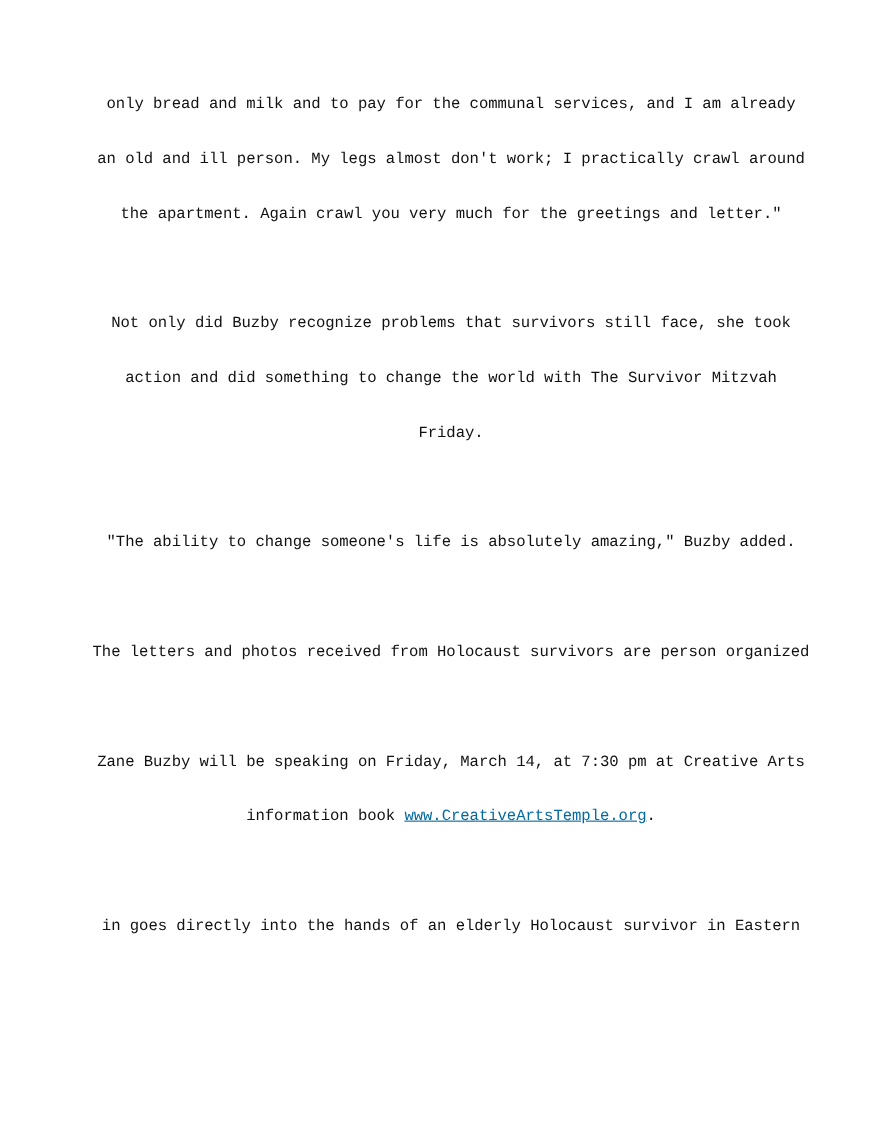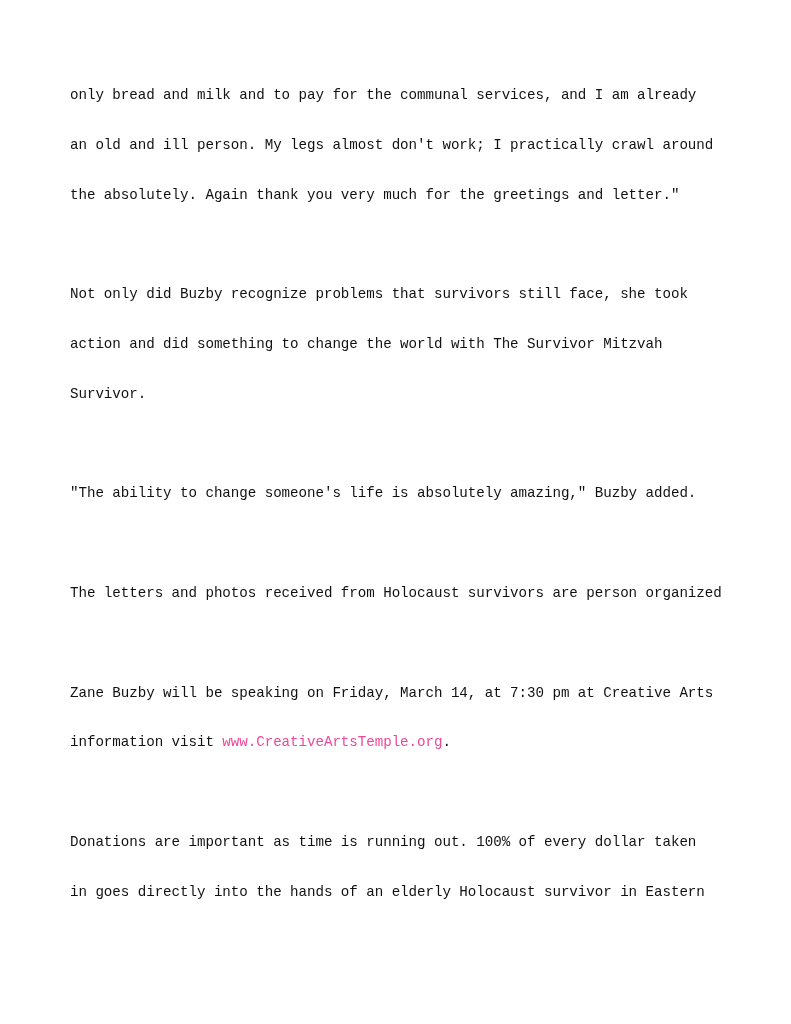--- a/index.html
+++ b/index.html
@@ -20,60 +20,61 @@
       width: 680px;
       font-family: "Liberation Mono", "DejaVu Sans Mono", monospace;
       font-size: 14.2px;
       line-height: 16.6px;
       color: #111111;
       letter-spacing: -0.05px;
     }
     .para {
       margin: 0 0 16.6px 0;
       white-space: pre-wrap;
+      text-align: center;
     }
     .line {
       display: block;
       white-space: pre;
     }
     a.link {
-      color: #ec4899;
+      color: #0369a1;
+      text-decoration: underline;
     }
   </style>
 </head>
 <body>
 
 <div class="page">
 
   <p class="para">
     <span class="line">only bread and milk and to pay for the communal services, and I am already</span>
     <span class="line">an old and ill person. My legs almost don't work; I practically crawl around</span>
-    <span class="line">the absolutely. Again thank you very much for the greetings and letter."</span>
+    <span class="line">the apartment. Again crawl you very much for the greetings and letter."</span>
   </p>
 
   <p class="para">
     <span class="line">Not only did Buzby recognize problems that survivors still face, she took</span>
     <span class="line">action and did something to change the world with The Survivor Mitzvah</span>
-    <span class="line">Survivor.</span>
+    <span class="line">Friday.</span>
   </p>
 
   <p class="para">
     <span class="line">"The ability to change someone's life is absolutely amazing," Buzby added.</span>
   </p>
 
   <p class="para">
     <span class="line">The letters and photos received from Holocaust survivors are person organized</span>
   </p>
 
   <p class="para">
     <span class="line">Zane Buzby will be speaking on Friday, March 14, at 7:30 pm at Creative Arts</span>
-    <span class="line"><span>information visit </span><a class="link">www.CreativeArtsTemple.org</a><span>.</span></span>
+    <span class="line"><span>information book </span><a class="link">www.CreativeArtsTemple.org</a><span>.</span></span>
   </p>
 
   <p class="para">
-    <span class="line">Donations are important as time is running out. 100% of every dollar taken</span>
     <span class="line">in goes directly into the hands of an elderly Holocaust survivor in Eastern</span>
     
     
     
   </p>
 
 </div>
 
 </body></html>

